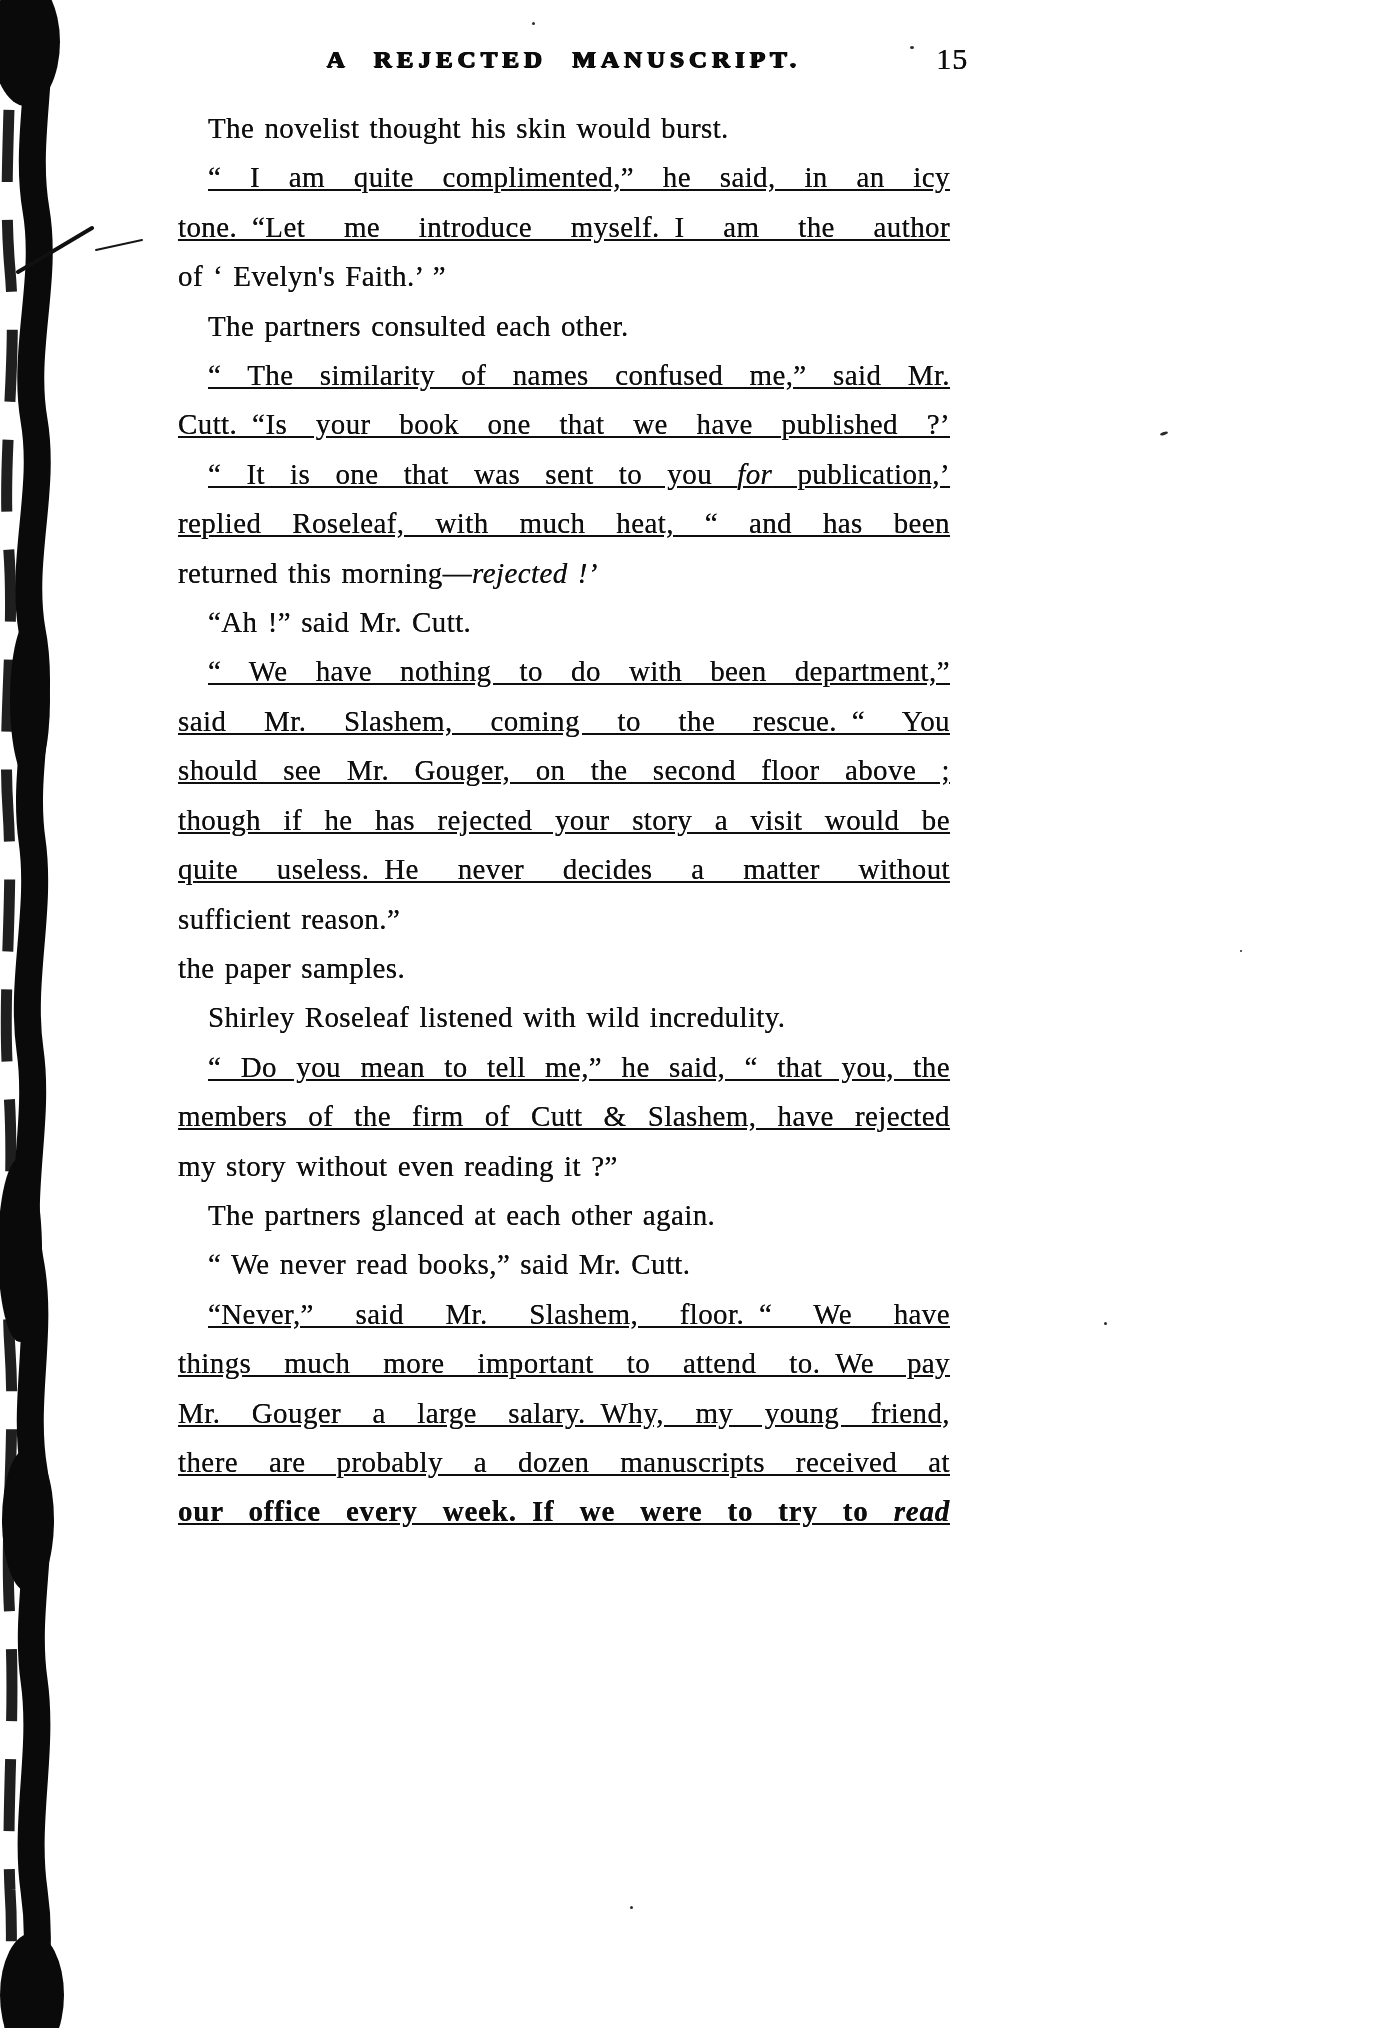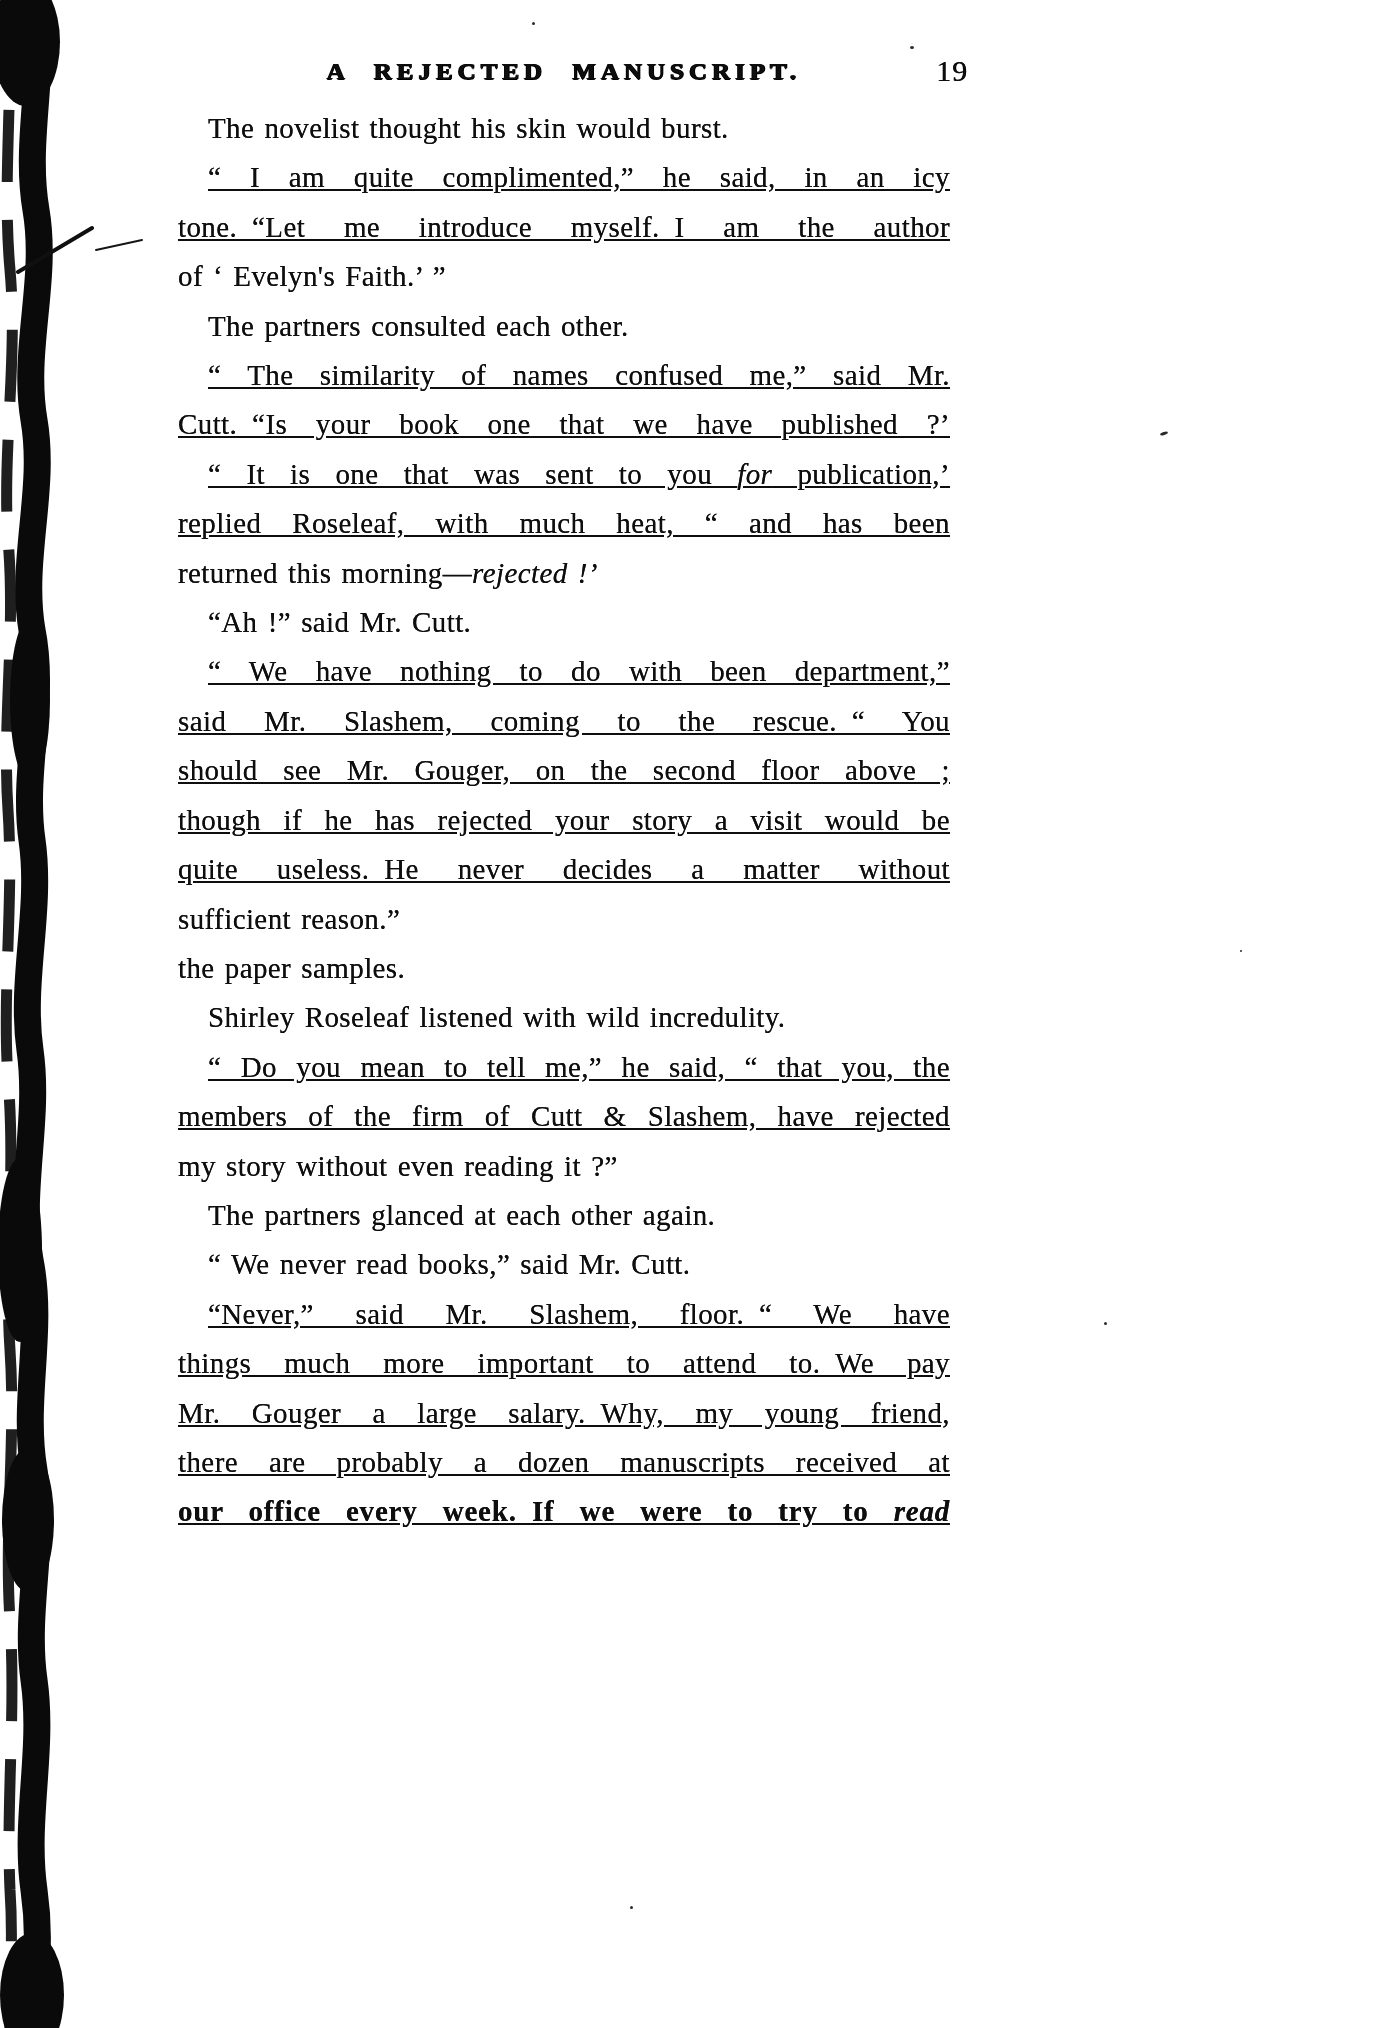--- a/index.html
+++ b/index.html
@@ -3,21 +3,21 @@
 <meta charset="utf-8">
 <style>
   html,body{margin:0;padding:0;}
   body{
     width:1377px;height:2028px;position:relative;overflow:hidden;
     background:#ffffff;
     font-family:"Liberation Serif","DejaVu Serif",serif;
     color:#0e0e0e;
   }
   
-  .header{position:absolute;top:58px;left:178px;width:772px;height:44px;}
+  .header{position:absolute;top:46px;left:178px;width:772px;height:44px;}
   .running-title{
     position:absolute;left:0;right:0;text-align:center;
     font-size:25px;font-weight:bold;letter-spacing:5px;word-spacing:14px;
     text-shadow:0.8px 0 0 #000, -0.8px 0 0 #000, 0 0.5px 0 #000;
     transform:scaleY(.92);
   }
   .page-number{
     position:absolute;right:-18px;top:-4px;
     font-size:30px;letter-spacing:1px;
     text-shadow:0.4px 0 0 #000;
@@ -57,21 +57,21 @@
     <ellipse cx="20" cy="1250" rx="22" ry="92" fill="#0a0a0a"></ellipse>
     <ellipse cx="28" cy="1520" rx="26" ry="72" fill="#0a0a0a"></ellipse>
     <ellipse cx="32" cy="1995" rx="32" ry="62" fill="#0a0a0a"></ellipse>
     <line x1="18" y1="272" x2="92" y2="228" stroke="#101010" stroke-width="4" stroke-linecap="round"></line>
     <line x1="96" y1="250" x2="142" y2="240" stroke="#161616" stroke-width="2" stroke-linecap="round"></line>
   </svg>
 </div>
 
 <div class="header">
   <div class="running-title">A REJECTED MANUSCRIPT.</div>
-  <div class="page-number">19</div>
+  <div class="page-number">15</div>
 </div>
 
 <div class="text-block">
     <div class="line ind"><span>The novelist thought his skin would burst.</span></div>
     <div class="line ind jst"><span>“ I am quite complimented,” he said, in an icy</span></div>
     <div class="line jst"><span>tone. “Let me introduce myself. I am the author</span></div>
     <div class="line"><span>of ‘ Evelyn's Faith.’ ”</span></div>
     <div class="line ind"><span>The partners consulted each other.</span></div>
     <div class="line ind jst"><span>“ The similarity of names confused me,” said Mr.</span></div>
     <div class="line jst"><span>Cutt. “Is your book one that we have published ?’</span></div>

